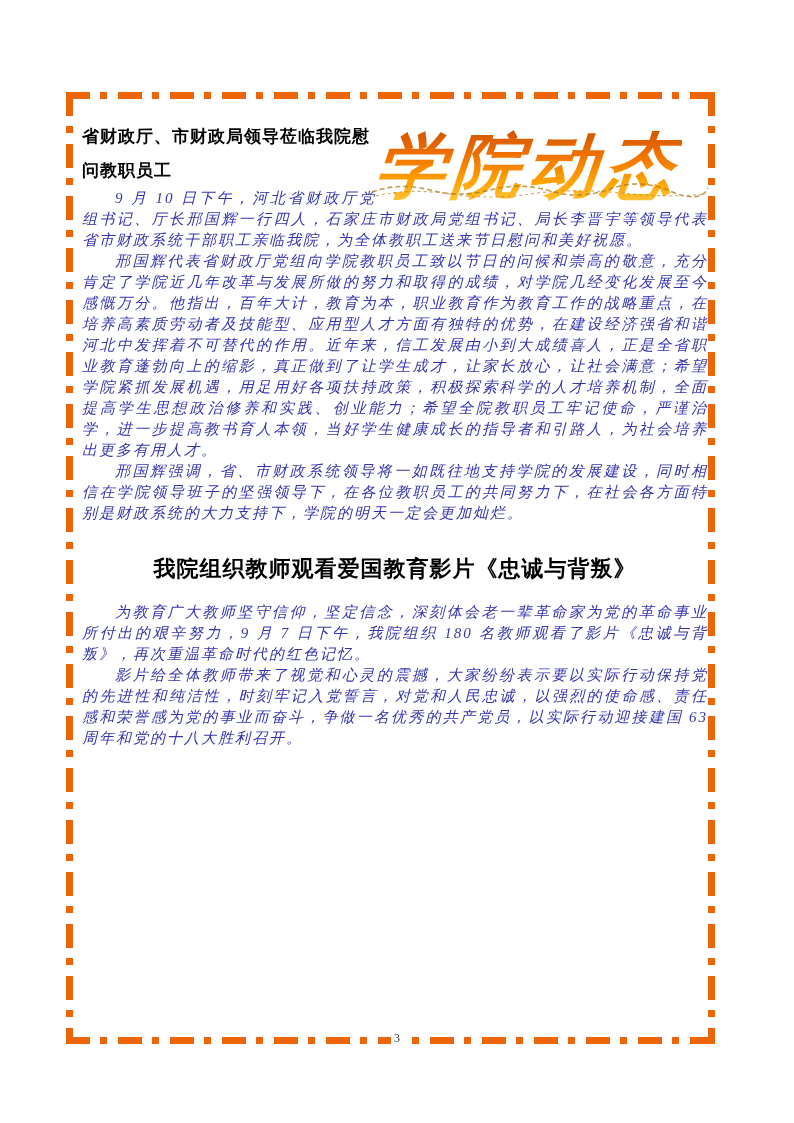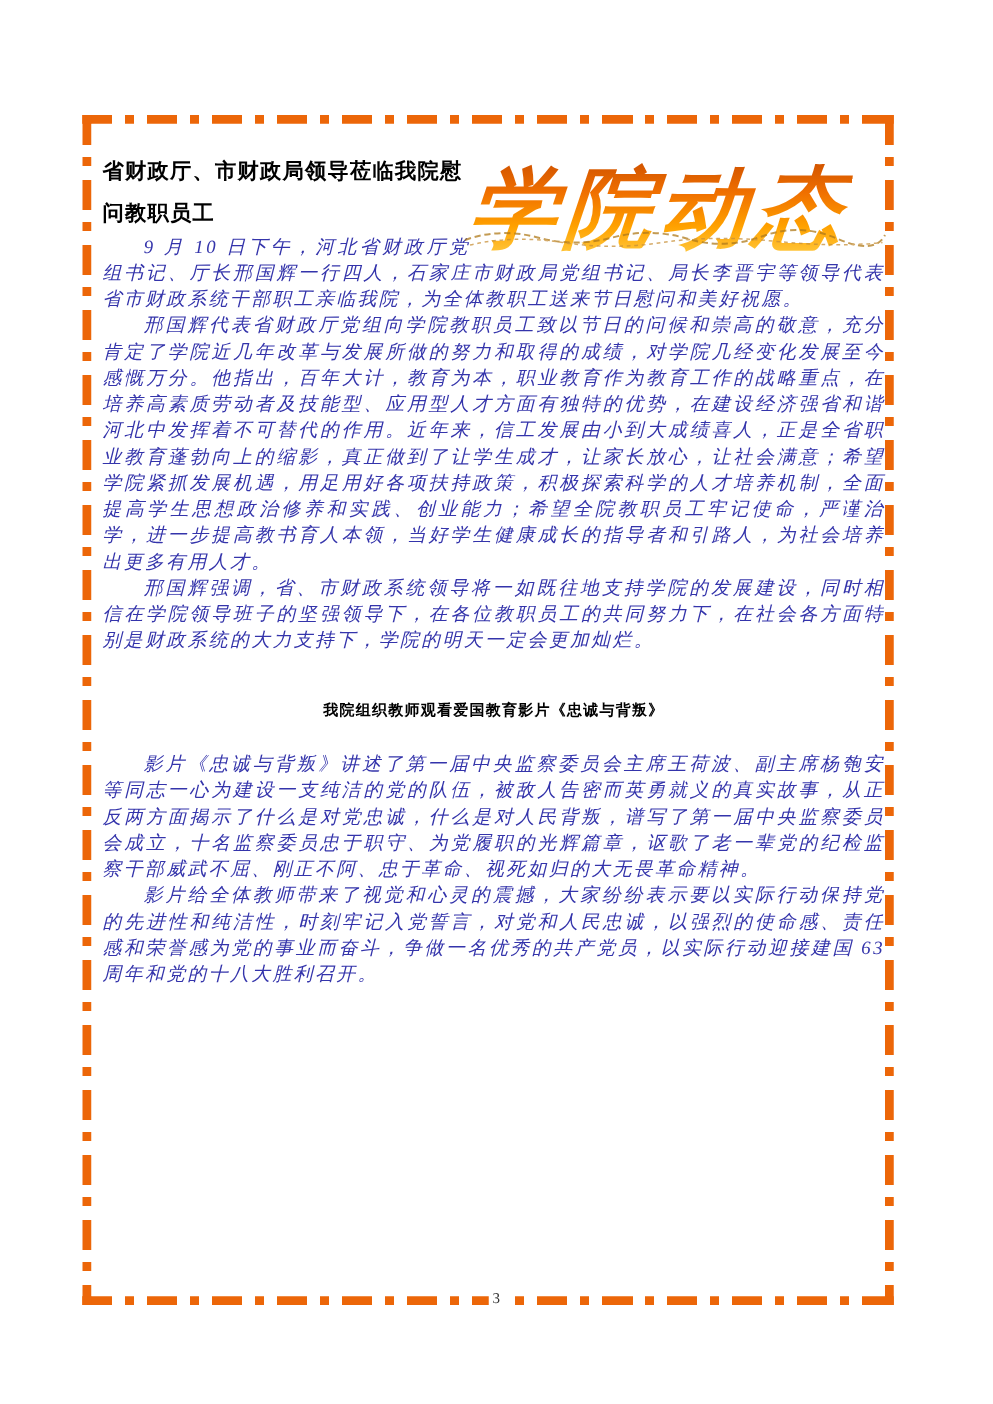--- a/index.html
+++ b/index.html
@@ -58,21 +58,21 @@
     -webkit-background-clip:text;background-clip:text;color:transparent;
     transform:skewX(-5deg);
   }
   .wordart-squiggle{
     position:absolute;left:-6px;bottom:8px;width:340px;height:18px;opacity:.75;
   }
   p.body-par{margin:0;text-indent:2.2em;font-style:italic;}
   .section2-title{
     margin:34px 0 23px;color:#000;text-align:center;text-indent:0;
     font-family:"Liberation Sans", sans-serif;
-    font-weight:bold;font-size:12px;line-height:21px;letter-spacing:1px;
+    font-weight:bold;font-size:22px;line-height:21px;letter-spacing:1px;
   }
   .page-number{
     position:absolute;left:0;top:1031px;width:794px;text-align:center;
     color:#333;font-size:12px;line-height:14px;letter-spacing:0;
     font-family:"Liberation Serif", serif;
   }
   .page-number span{background:#fff;padding:0 3px;}
 </style>
 </head>
 <body>
@@ -98,21 +98,21 @@
     </div>
 
     <h1 class="article-title">省财政厅、市财政局领导莅临我院慰问教职员工</h1>
 
     <p class="body-par">9 月 10 日下午，河北省财政厅党组书记、厅长邢国辉一行四人，石家庄市财政局党组书记、局长李晋宇等领导代表省市财政系统干部职工亲临我院，为全体教职工送来节日慰问和美好祝愿。</p>
     <p class="body-par">邢国辉代表省财政厅党组向学院教职员工致以节日的问候和崇高的敬意，充分肯定了学院近几年改革与发展所做的努力和取得的成绩，对学院几经变化发展至今感慨万分。他指出，百年大计，教育为本，职业教育作为教育工作的战略重点，在培养高素质劳动者及技能型、应用型人才方面有独特的优势，在建设经济强省和谐河北中发挥着不可替代的作用。近年来，信工发展由小到大成绩喜人，正是全省职业教育蓬勃向上的缩影，真正做到了让学生成才，让家长放心，让社会满意；希望学院紧抓发展机遇，用足用好各项扶持政策，积极探索科学的人才培养机制，全面提高学生思想政治修养和实践、创业能力；希望全院教职员工牢记使命，严谨治学，进一步提高教书育人本领，当好学生健康成长的指导者和引路人，为社会培养出更多有用人才。</p>
     <p class="body-par">邢国辉强调，省、市财政系统领导将一如既往地支持学院的发展建设，同时相信在学院领导班子的坚强领导下，在各位教职员工的共同努力下，在社会各方面特别是财政系统的大力支持下，学院的明天一定会更加灿烂。</p>
 
     <h2 class="section2-title">我院组织教师观看爱国教育影片《忠诚与背叛》</h2>
 
-    <p class="body-par">影片《忠诚与背叛》讲述了第一届中央监察委员会主席王荷波、副主席杨匏安等同志一心为建设一支纯洁的党的队伍，被敌人告密而英勇就义的真实故事，从正反两方面揭示了什么是对党忠诚，什么是对人民背叛，谱写了第一届中央监察委员会成立，十名监察委员忠于职守、为党履职的光辉篇章，讴歌了老一辈党的纪检监察干部威武不屈、刚正不阿、忠于革命、视死如归的大无畏革命精神。</p>
+    <p class="body-par">为教育广大教师坚守信仰，坚定信念，深刻体会老一辈革命家为党的革命事业所付出的艰辛努力，9 月 7 日下午，我院组织 180 名教师观看了影片《忠诚与背叛》，再次重温革命时代的红色记忆。</p>
     <p class="body-par">影片给全体教师带来了视觉和心灵的震撼，大家纷纷表示要以实际行动保持党的先进性和纯洁性，时刻牢记入党誓言，对党和人民忠诚，以强烈的使命感、责任感和荣誉感为党的事业而奋斗，争做一名优秀的共产党员，以实际行动迎接建国 63 周年和党的十八大胜利召开。</p>
 
   </div>
 </div>
 
 <div class="page-number">
   <span>3</span>
 </div>
 
 </body></html>

